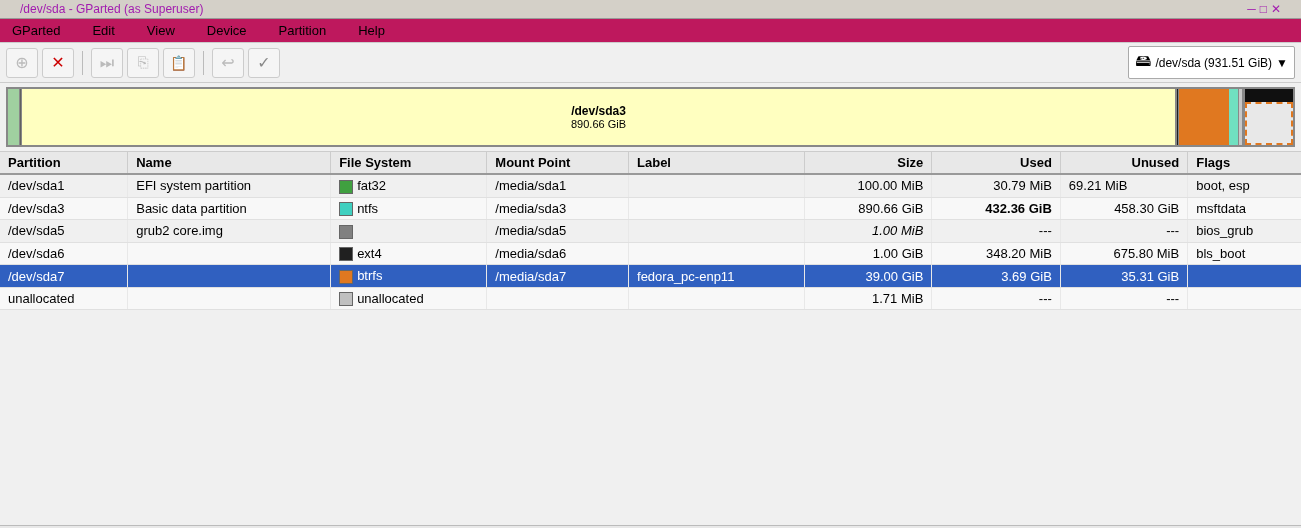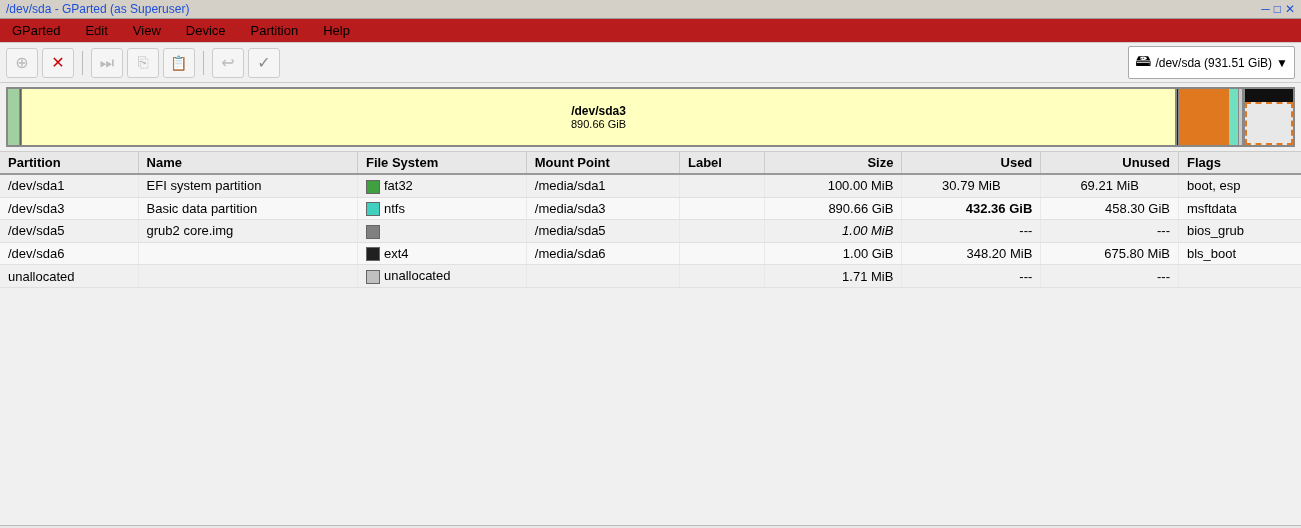--- a/index.html
+++ b/index.html
@@ -10,36 +10,36 @@
       color: #000;
       width: 1301px;
       height: 528px;
       overflow: hidden;
     }
 
     
     #titlebar {
       background: #d4d0c8;
       border-bottom: 1px solid #999;
-      padding: 2px 6px;
+      padding: 2px 20px;
       font-size: 12px;
-      color: #1d4ed8;
+      color: #a21caf;
       display: flex;
       align-items: center;
       justify-content: space-between;
     }
 
     
     #menubar {
-      background: #b91c1c;
+      background: #be185d;
       border-bottom: 1px solid #ccc;
       display: flex;
       align-items: center;
       padding: 2px 4px;
-      gap: 9px;
+      gap: 16px;
     }
     .menu-item {
       padding: 2px 8px;
       cursor: pointer;
       font-size: 13px;
     }
 
     
     #toolbar {
       background: #f0f0f0;
@@ -256,22 +256,22 @@
         </tr>
       </thead>
       <tbody id="table-body">
       <tr>
       <td>/dev/sda1</td>
       <td>EFI system partition</td>
       <td><span class="fs-icon" style="background:#40a040;"></span>fat32</td>
       <td>/media/sda1</td>
       <td></td>
       <td style="text-align:right;">100.00 MiB</td>
-      <td style="text-align:center;">30.79 MiB</td>
-      <td style="text-align:center;">69.21 MiB</td>
+      <td style="text-align:right;">30.79 MiB</td>
+      <td style="text-align:left;">69.21 MiB</td>
       <td>boot, esp</td>
     </tr>
           <tr>
       <td>/dev/sda3</td>
       <td>Basic data partition</td>
       <td><span class="fs-icon" style="background:#40d0c0;"></span>ntfs</td>
       <td>/media/sda3</td>
       <td></td>
       <td style="text-align:right;">890.66 GiB</td>
       <td style="text-align:right;font-weight:bold;">432.36 GiB</td>
@@ -293,20 +293,31 @@
       <td>/dev/sda6</td>
       <td></td>
       <td><span class="fs-icon" style="background:#202020;"></span>ext4</td>
       <td>/media/sda6</td>
       <td></td>
       <td style="text-align:right;">1.00 GiB</td>
       <td style="text-align:right;">348.20 MiB</td>
       <td style="text-align:right;">675.80 MiB</td>
       <td>bls_boot</td>
     </tr>
+          <tr class="selected">
+      <td>/dev/sda7</td>
+      <td></td>
+      <td><span class="fs-icon" style="background:#e07820;"></span>btrfs</td>
+      <td>/media/sda7</td>
+      <td>fedora_pc-enp11</td>
+      <td style="text-align:right;">39.00 GiB</td>
+      <td style="text-align:right;">3.69 GiB</td>
+      <td style="text-align:right;">35.31 GiB</td>
+      <td></td>
+    </tr>
           <tr>
       <td>unallocated</td>
       <td></td>
       <td><span class="fs-icon" style="background:#c0c0c0;"></span>unallocated</td>
       <td></td>
       <td></td>
       <td style="text-align:right;">1.71 MiB</td>
       <td style="text-align:right;">---</td>
       <td style="text-align:right;">---</td>
       <td></td>

